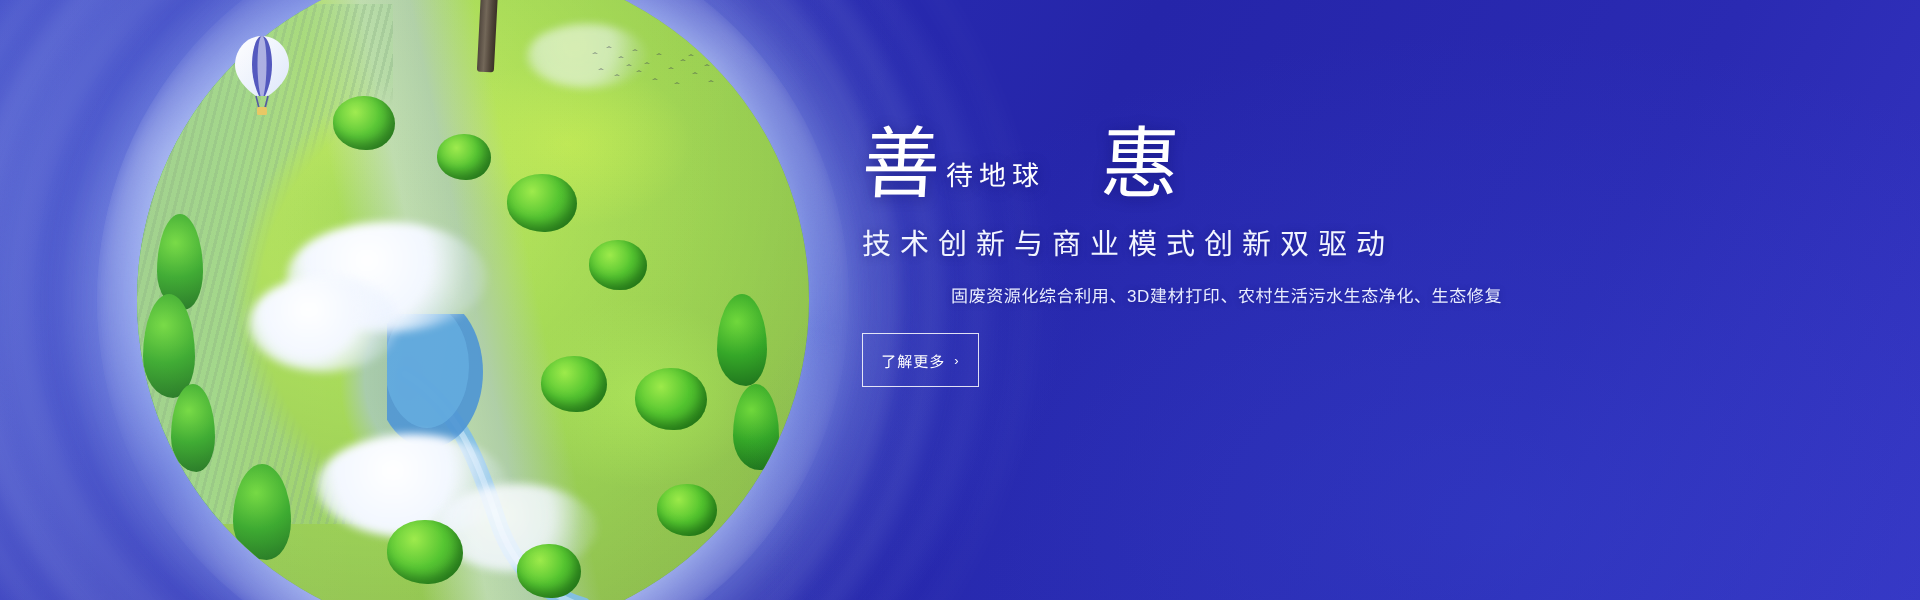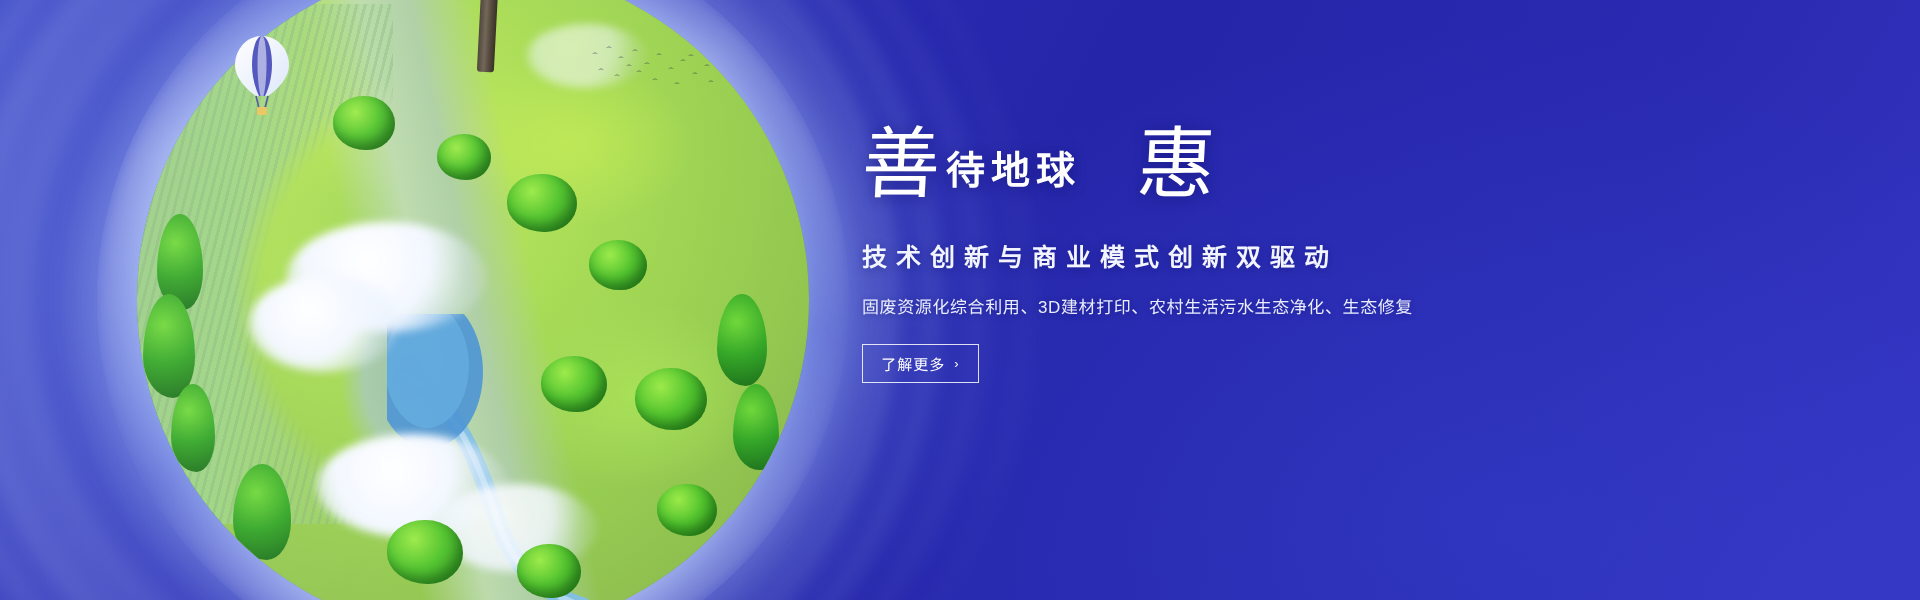--- a/index.html
+++ b/index.html
@@ -150,39 +150,40 @@
     text-shadow:0 2px 14px rgba(10,10,90,.45);
   }
   .hl-big{
     font-family:"Liberation Serif","DejaVu Serif",serif;
     font-size:78px;line-height:.95;font-weight:400;
     letter-spacing:0;
     transform:skewX(-3deg);
   }
   .hl-small{
     font-family:"Liberation Serif","DejaVu Serif",serif;
-    font-size:39px;line-height:1;font-weight:700;
+    font-size:27px;line-height:1;font-weight:400;
     letter-spacing:6px;
     padding-bottom:12px;margin-left:6px;
   }
   .hl-gap{width:56px;flex:0 0 56px;}
 
   .subtitle{
-    margin-top:35px;color:#F2F5FF;
-    font-size:25px;letter-spacing:9px;font-weight:700;white-space:nowrap;
+    margin-top:18px;color:#F2F5FF;
+    font-size:29px;letter-spacing:9px;font-weight:400;white-space:nowrap;
     text-shadow:0 1px 8px rgba(10,10,90,.40);
   }
   .desc{
     margin-top:20px;color:#E9EDFF;
     font-size:17px;letter-spacing:.6px;font-weight:400;white-space:nowrap;
     text-shadow:0 1px 6px rgba(10,10,90,.35);
+    text-align:right;
   }
   .more-btn{
     margin-top:26px;display:inline-flex;align-items:center;justify-content:center;
-    width:117px;height:39px;box-sizing:border-box;
+    width:117px;height:54px;box-sizing:border-box;
     border:1px solid rgba(255,255,255,.85);
     background:transparent;color:#fff;
     font-size:15px;letter-spacing:1px;cursor:pointer;
     font-family:"Liberation Sans","DejaVu Sans",sans-serif;
   }
   .more-btn .chev{margin-left:9px;font-size:13px;line-height:1;}
 </style>
 </head>
 <body>
 

